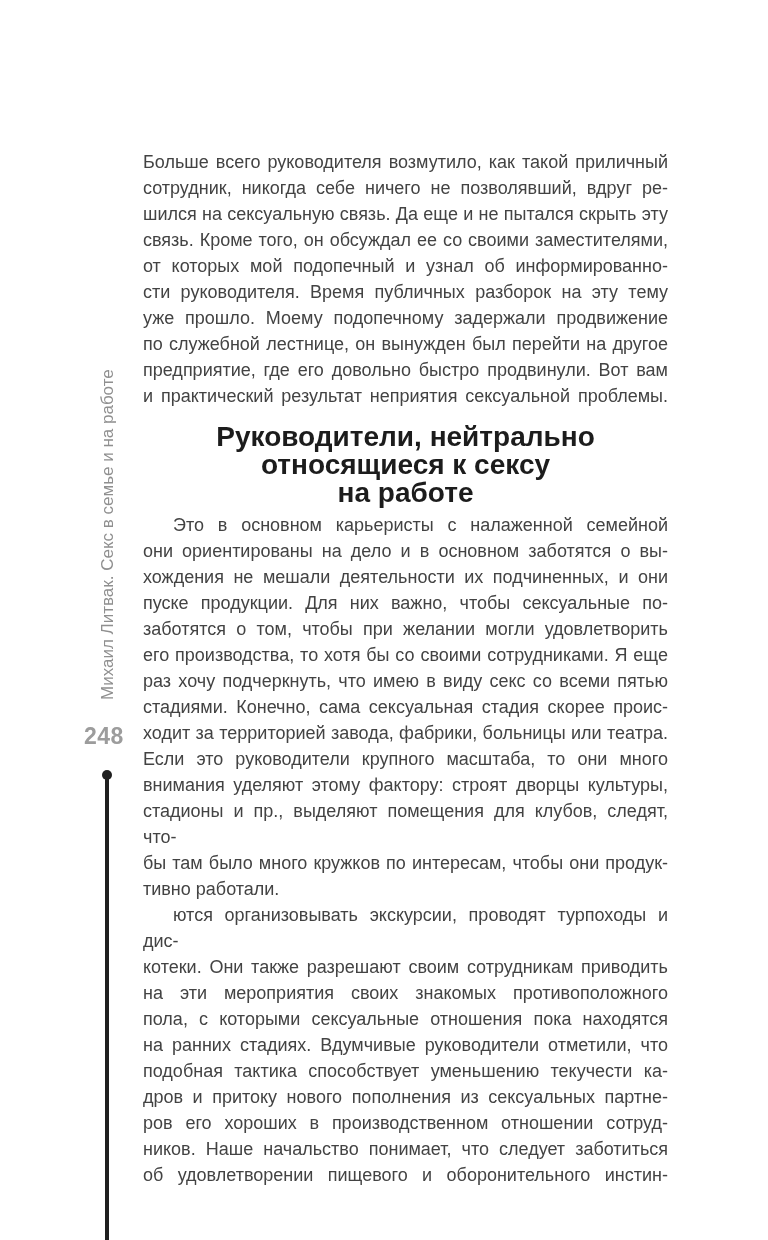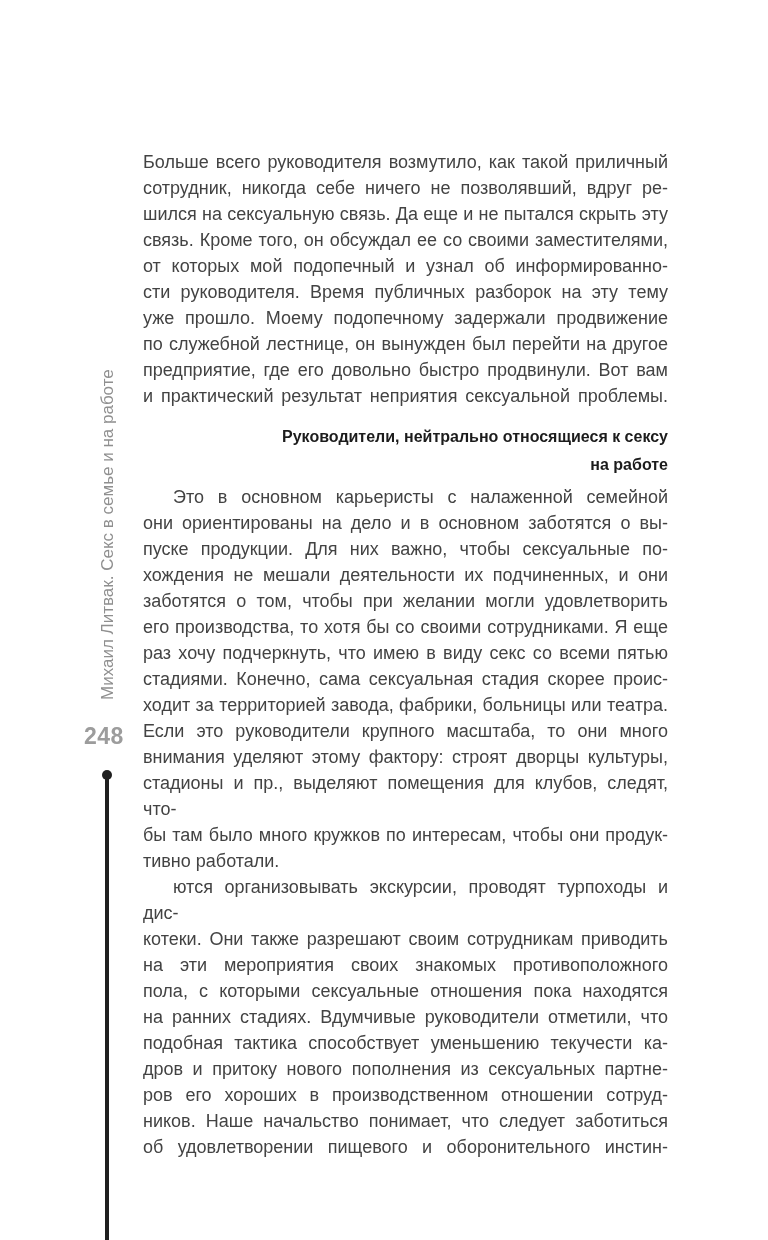--- a/index.html
+++ b/index.html
@@ -36,24 +36,24 @@
     text-align-last: left;
   }
   .indent .line:first-child {
     text-indent: 30px;
   }
 
   
   .heading {
     margin: 14px 0 5px 0;
     color: #1c1c1c;
-    font-size: 16px;
+    font-size: 28px;
     line-height: 28px;
     font-weight: bold;
-    text-align: right;
+    text-align: center;
   }
 
   
   .spine {
     position: absolute;
     left: 97px;
     top: 700px;
     width: 0;
     height: 0;
   }
@@ -129,22 +129,22 @@
       </div>
 
     <div class="heading">
       <div>Руководители, нейтрально относящиеся к сексу</div>
       <div>на работе</div>
     </div>
 
     <div class="para indent">
         <div class="line">Это в основном карьеристы с налаженной семейной</div>
         <div class="line">они ориентированы на дело и в основном заботятся о вы-</div>
+        <div class="line">хождения не мешали деятельности их подчиненных, и они</div>
         <div class="line">пуске продукции. Для них важно, чтобы сексуальные по-</div>
-        <div class="line">хождения не мешали деятельности их подчиненных, и они</div>
         <div class="line">заботятся о том, чтобы при желании могли удовлетворить</div>
         <div class="line">его производства, то хотя бы со своими сотрудниками. Я еще</div>
         <div class="line">раз хочу подчеркнуть, что имею в виду секс со всеми пятью</div>
         <div class="line">стадиями. Конечно, сама сексуальная стадия скорее проис-</div>
         <div class="line">ходит за территорией завода, фабрики, больницы или театра.</div>
         <div class="line">Если это руководители крупного масштаба, то они много</div>
         <div class="line">внимания уделяют этому фактору: строят дворцы культуры,</div>
         <div class="line">стадионы и пр., выделяют помещения для клубов, следят, что-</div>
         <div class="line">бы там было много кружков по интересам, чтобы они продук-</div>
         <div class="line endline">тивно работали.</div>

